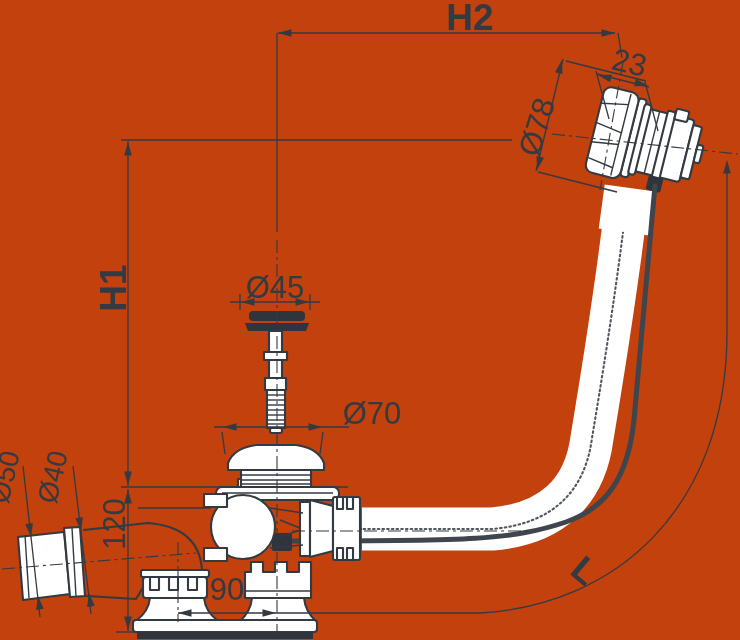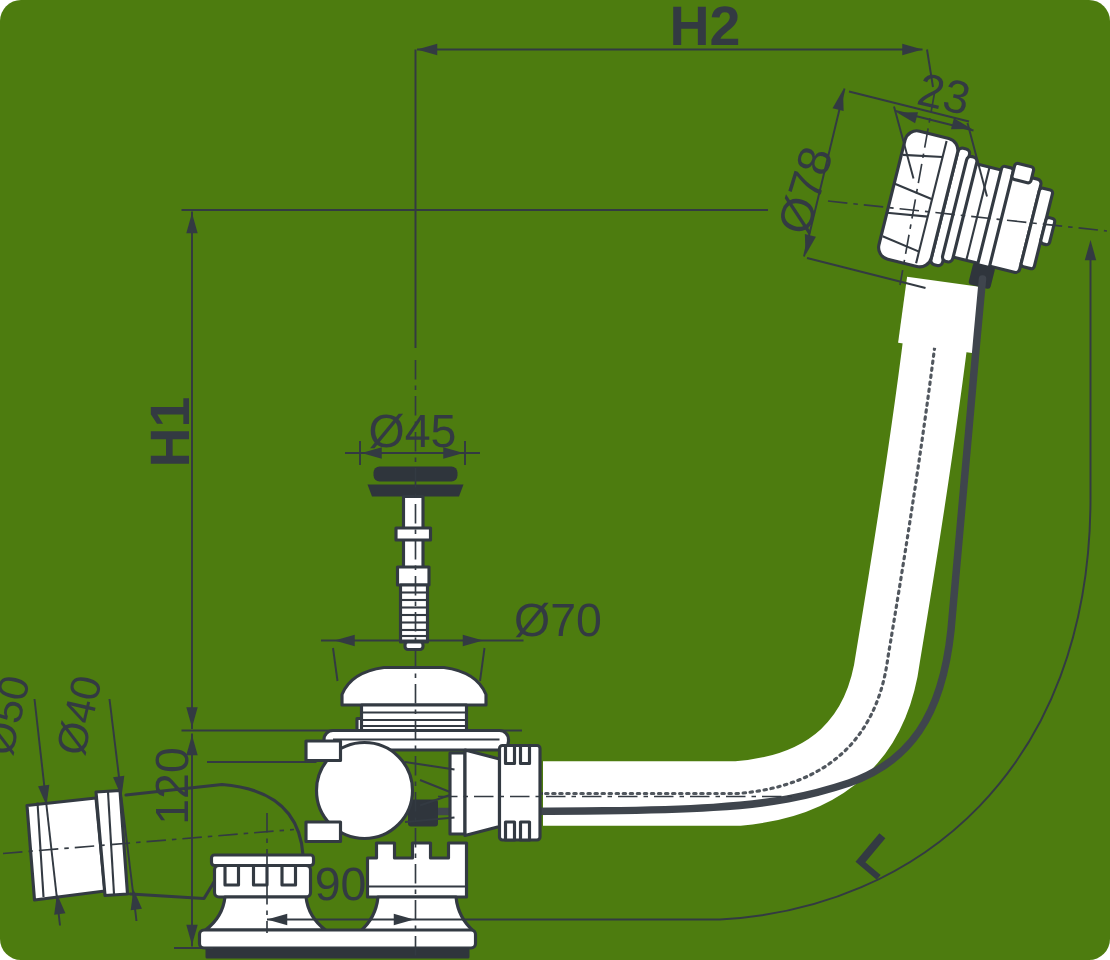--- a/index.html
+++ b/index.html
@@ -1,16 +1,16 @@
 <!DOCTYPE html>
 <html style="--line: #333a42; --fill-light: #c9cbcd; --cable: #3f454d; --dark: #2f353c;"><head>
 <meta charset="utf-8">
 <style>
   html,body{margin:0;padding:0;background:#fff;}
-  .stage{width:740px;height:640px;position:relative;background:#4d7c0f;overflow:hidden;border-radius:14px;}
+  .stage{width:740px;height:640px;position:relative;background:#c2410c;overflow:hidden;}
   svg{display:block;}
   :root{
     --line:#333a42;
     --fill-light:#c9cbcd;
     --cable:#3f454d;
     --dark:#2f353c;
   }
   .dim{stroke:var(--line);stroke-width:1.3;fill:none;}
   .cl{stroke:var(--line);stroke-width:1.1;fill:none;stroke-dasharray:13 4 3 4;}
   .p{stroke:var(--line);stroke-width:2.1;fill:#fff;stroke-linejoin:round;stroke-linecap:round;}

